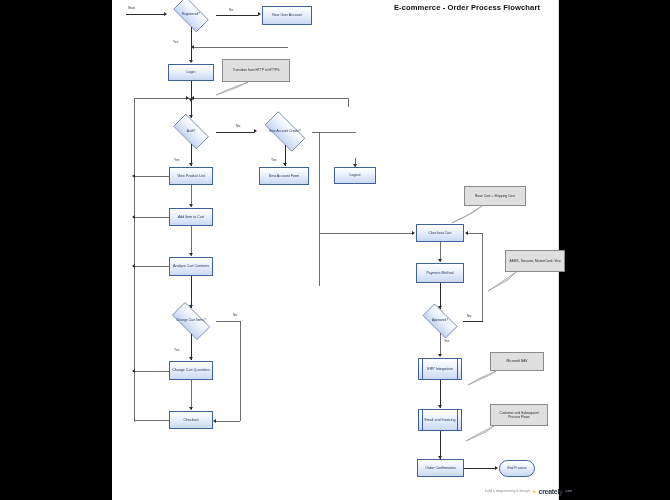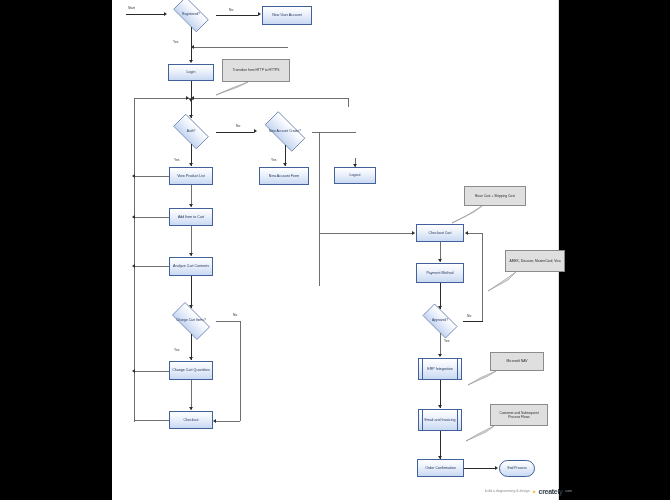--- a/index.html
+++ b/index.html
@@ -85,20 +85,21 @@
   .wm .wbrand{font-size:7px;font-weight:bold;color:#2f3a46;letter-spacing:-.3px;}
   .wm .wdom{font-size:3.4px;color:#9aa3ad;}
   .star{color:#f5b820;font-size:6px;}
 </style>
 </head>
 <body>
 
 <div id="stage">
   <div id="canvas">
 
+    <div class="ttl">E-commerce - Order Process Flowchart</div>
 
     <div class="lbl" style="left:16px;top:6px;">Start</div>
     <div class="ln h dk" style="left:14px;top:14px;width:38px;"></div>
     <div class="arw right" style="left:52px;top:11.6px;"></div>
 
     <div class="dia-wrap" style="left:56px;top:2px;width:46px;height:25px;">
       <div class="dshape"></div>
       <div class="dtext">Registered?</div>
     </div>
 

